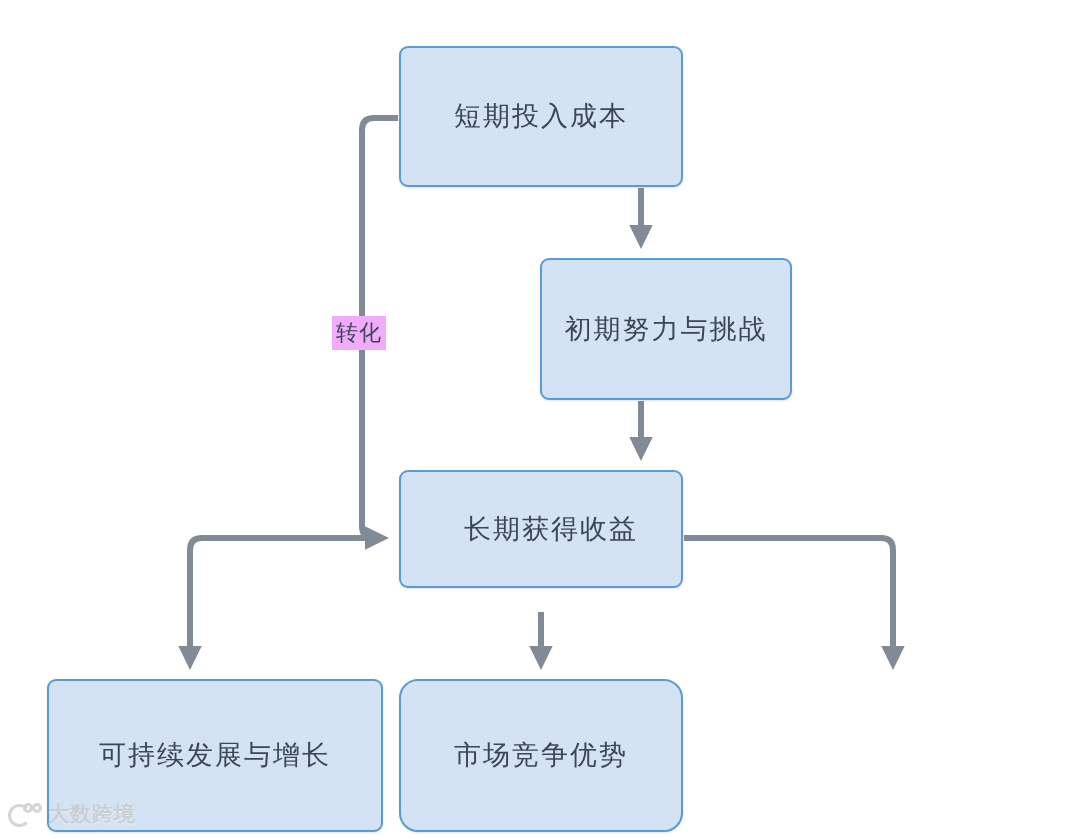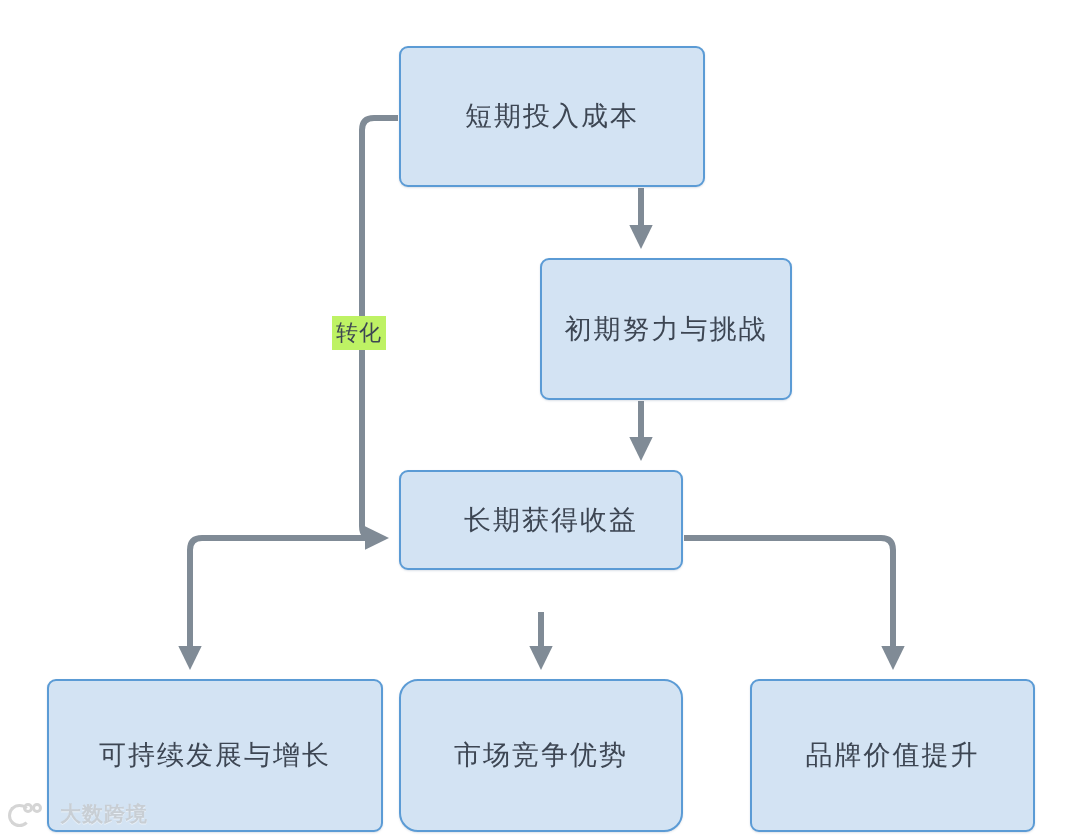--- a/index.html
+++ b/index.html
@@ -42,30 +42,30 @@
     letter-spacing: 2px;
     line-height: 1.2;
     text-align: center;
     white-space: nowrap;
   }
   .edge-label {
     position: absolute;
     color: #3d4653;
     font-size: 22px;
     letter-spacing: 1px;
-    background: #bef264;
+    background: #f0abfc;
     padding: 2px 4px;
     white-space: nowrap;
   }
   
   .watermark {
     position: absolute;
     display: flex;
     align-items: center;
-    gap: 18px;
+    gap: 6px;
     opacity: 0.62;
     pointer-events: none;
   }
   .wm-mark {
     width: 34px;
     height: 22px;
     position: relative;
   }
   .wm-c {
     position: absolute;
@@ -114,43 +114,40 @@
       <path d="M398,118 L374,118 Q362,118 362,130 L362,526 Q362,538 374,538 L383,538" marker-end="url(#arrowhead)"></path>
 
       <path d="M383,538 L202,538 Q190,538 190,550 L190,664" marker-end="url(#arrowhead)"></path>
 
       <path d="M541,612 L541,664" marker-end="url(#arrowhead)"></path>
 
       <path d="M684,538 L881,538 Q893,538 893,550 L893,664" marker-end="url(#arrowhead)"></path>
     </g>
   </svg>
 
-  <div class="node" style="left:399px; top:46px; width:306px; height:141px;align-items:center;">
+  <div class="node" style="left:399px; top:46px; width:284px; height:141px;align-items:center;">
     <span class="node-label">短期投入成本</span>
   </div>
 
   <div class="node" style="left:540px; top:258px; width:252px; height:142px;">
     <span class="node-label">初期努力与挑战</span>
   </div>
 
-  <div class="node" style="left:399px; top:470px; width:284px; height:100px;padding-left:20px;">
+  <div class="node" style="left:399px; top:470px; width:284px; height:118px;padding-left:20px;">
     <span class="node-label">长期获得收益</span>
   </div>
 
   <div class="node" style="left:47px; top:679px; width:336px; height:153px;">
     <span class="node-label">可持续发展与增长</span>
   </div>
 
   <div class="node" style="left:399px; top:679px; width:284px; height:153px;border-radius:19px;">
     <span class="node-label">市场竞争优势</span>
   </div>
 
-  <div class="node" style="left:750px; top:679px; width:285px; height:153px;">
-    <span class="node-label">品牌价值提升</span>
-  </div>
 
   <div class="edge-label" style="left:332px; top:316px;">转化</div>
 
   <div class="watermark" style="left:8px; top:800px;">
     <span class="wm-mark">
       <span class="wm-c"></span>
       <span class="wm-dot1"></span>
       <span class="wm-dot2"></span>
     </span>
     <span class="wm-text">大数跨境</span>

